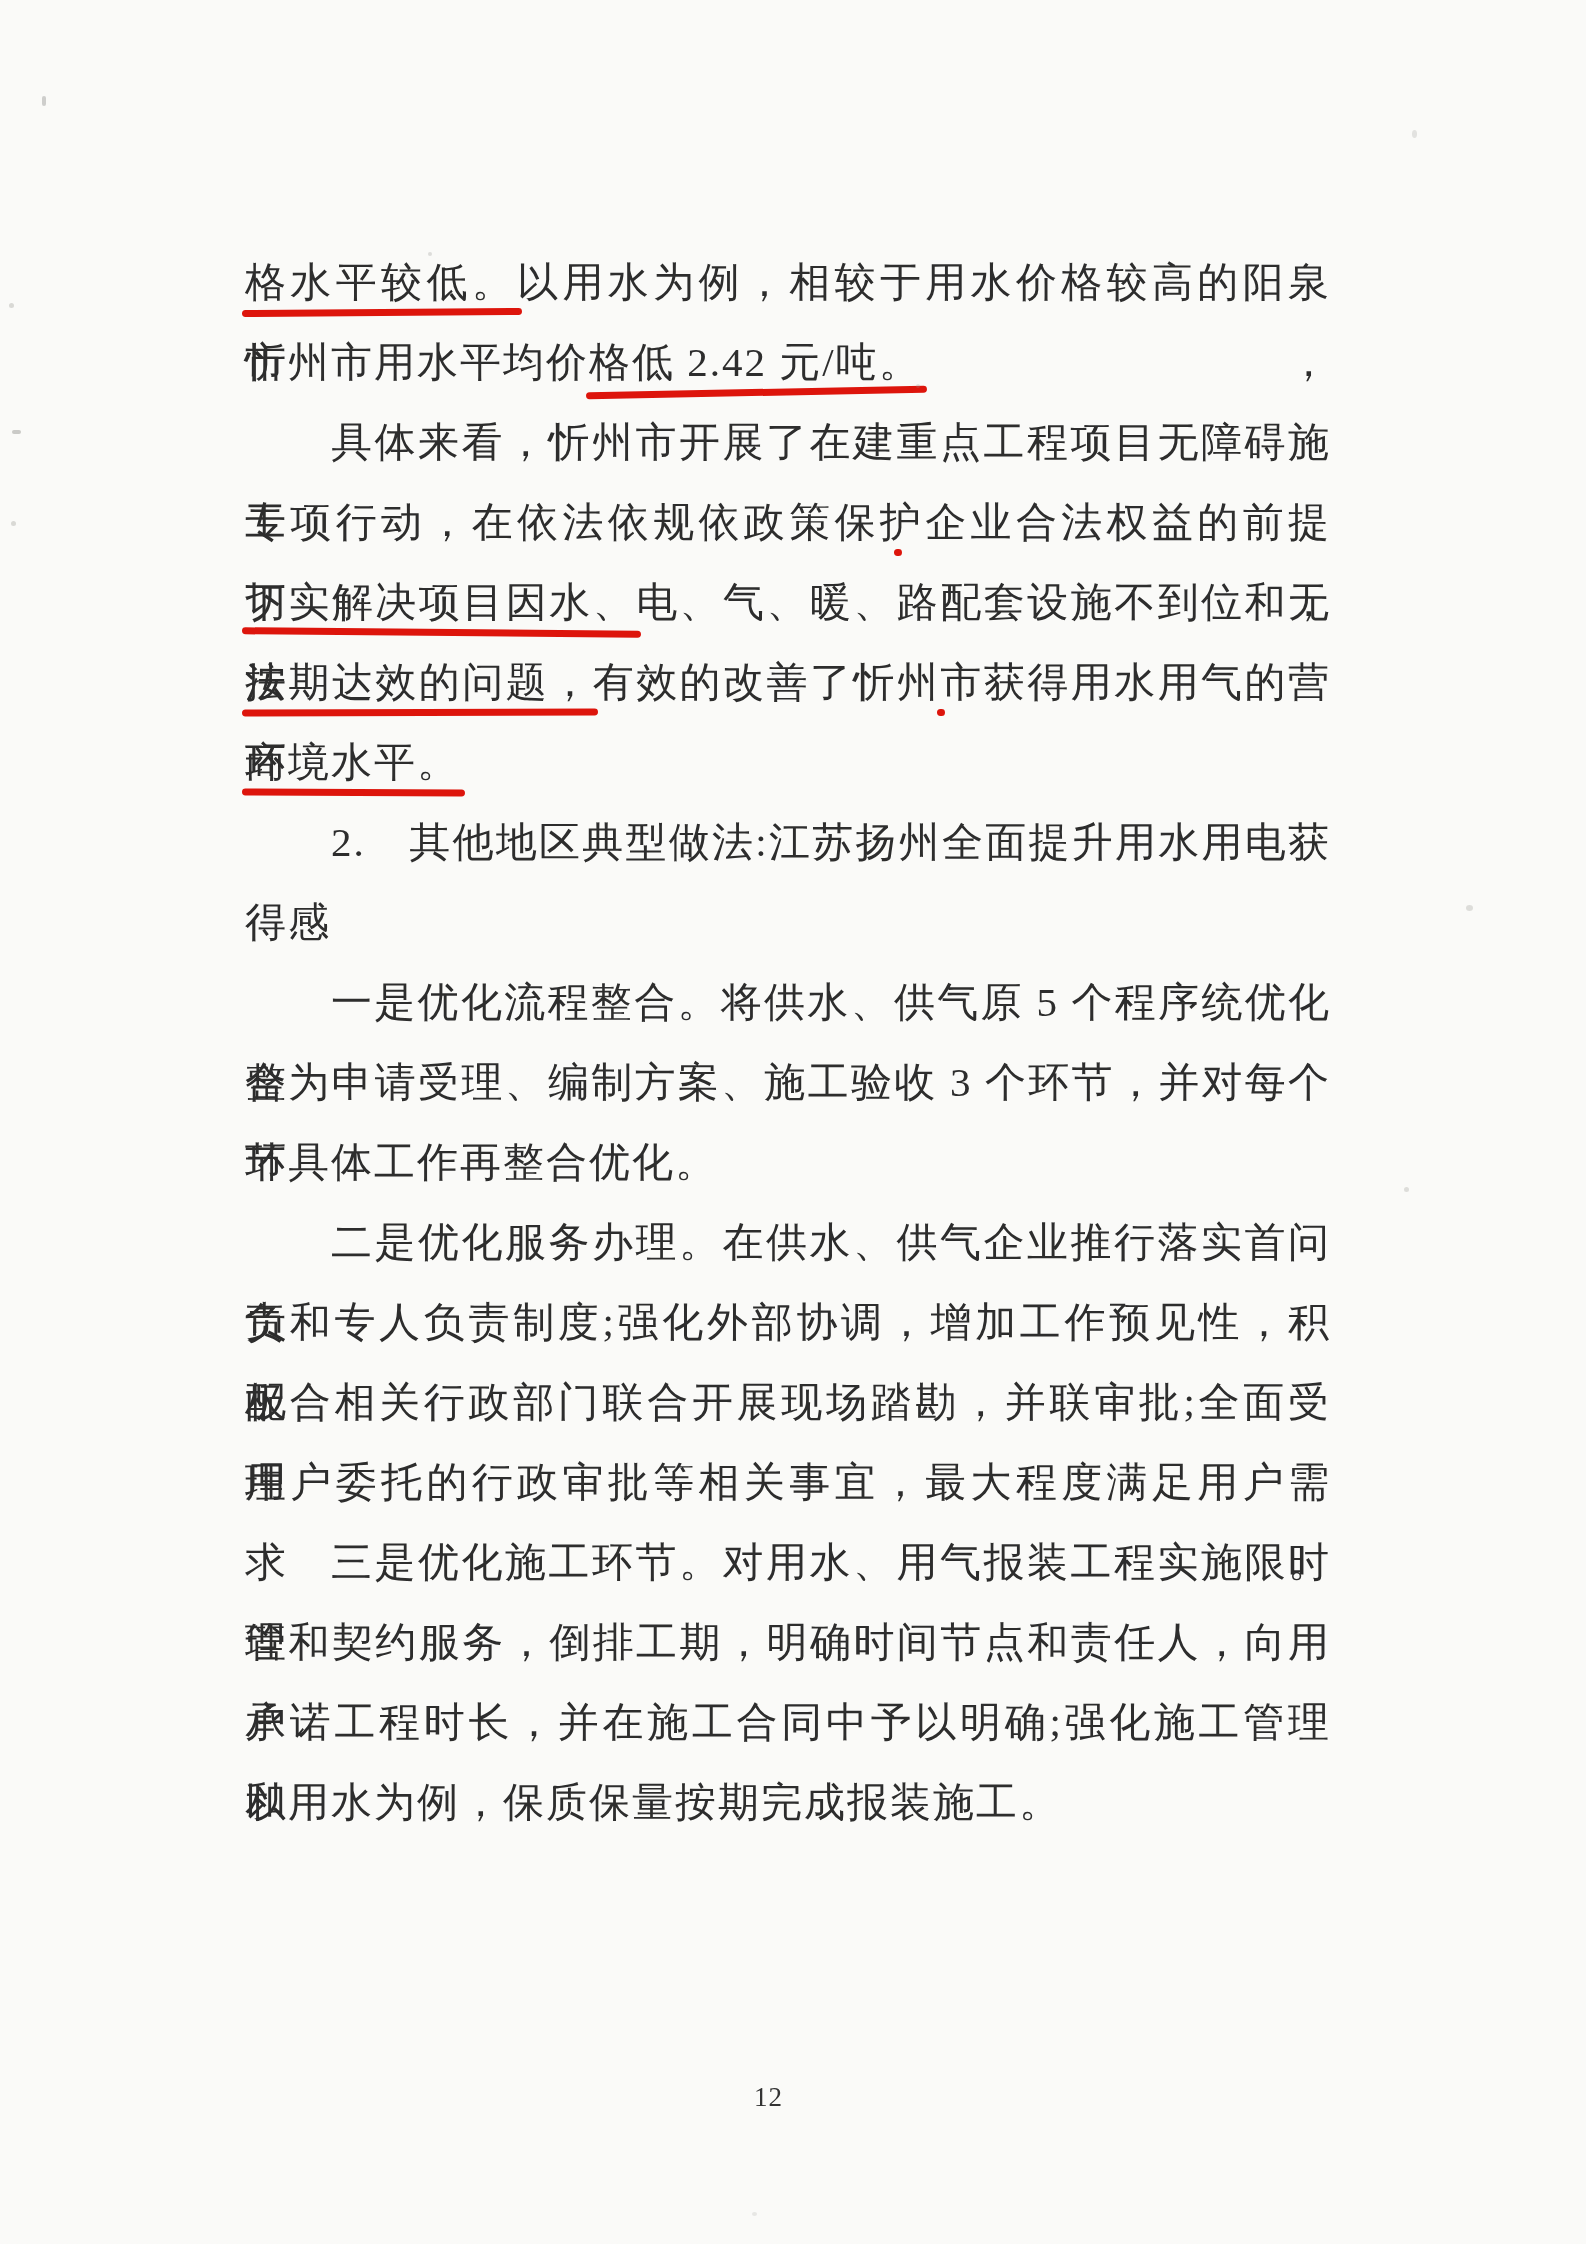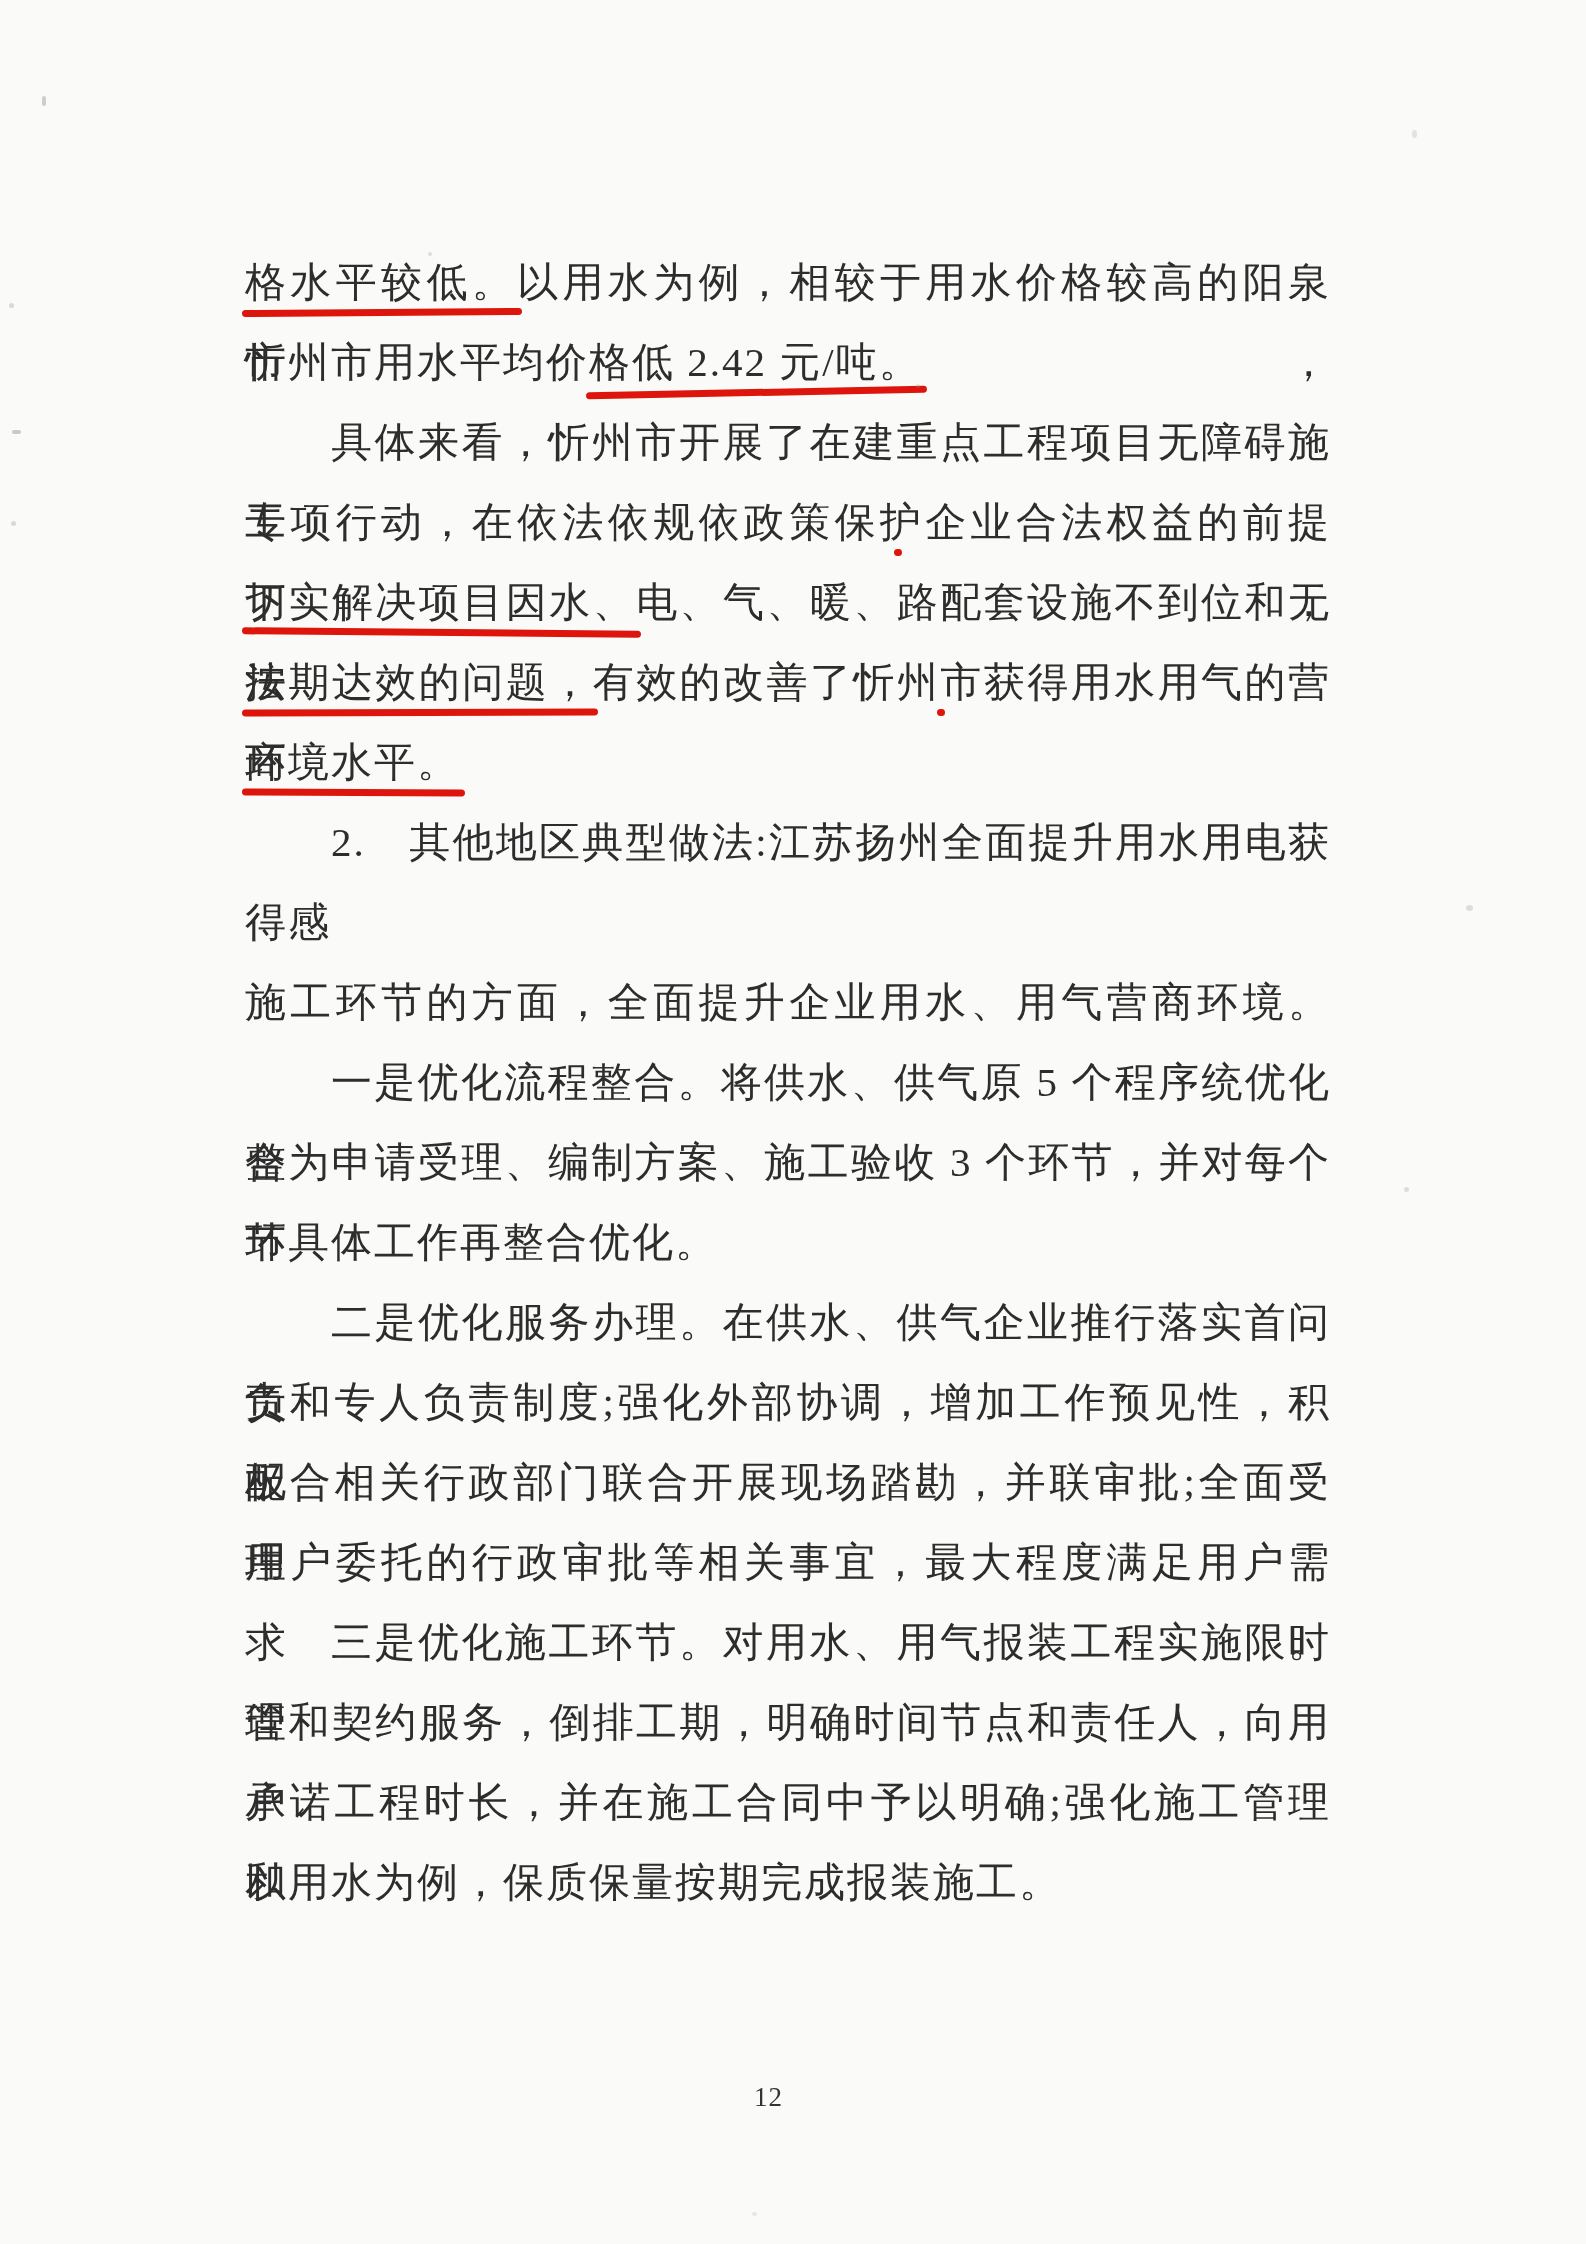--- a/index.html
+++ b/index.html
@@ -87,21 +87,20 @@
   <div class="content">
       <div class="line justify"><span class="u">格水平较低。</span><span class="s">以用水为例，相较于用水价格较高的阳泉市，</span></div>
       <div class="line"><span class="s">忻州市用水平均价</span><span class="u">格低 2.42 元/吨。</span></div>
       <div class="line justify indent"><span class="s">具体来看，忻州市开展了在建</span><span class="u">重点工程项目无障碍施工</span></div>
       <div class="line justify"><span class="s">专项行动，在依法依规依政策保护企业合法权益的前提下，</span></div>
       <div class="line justify"><span class="u">切实解决项目因水、</span><span class="s">电、气、暖、路</span><span class="u">配套设施不到位和无法</span></div>
       <div class="line justify"><span class="u">按期达效的问题，</span><span class="u">有效的改善了忻州市获得用水用气的营商</span></div>
       <div class="line"><span class="u">环境水平。</span></div>
       <div class="line justify indent bold"><span class="s">2.　其他地区典型做法:江苏扬州全面提升用水用电获</span></div>
       <div class="line bold"><span class="s">得感</span></div>
-      <div class="line justify"><span class="s">施工环节的方面，全面提升企业用水、用气营商环境。</span></div>
       <div class="line justify indent"><span class="s">一是优化流程整合。将供水、供气原 5 个程序统优化整</span></div>
       <div class="line justify"><span class="s">合为申请受理、编制方案、施工验收 3 个环节，并对每个环</span></div>
       <div class="line"><span class="s">节具体工作再整合优化。</span></div>
       <div class="line justify indent"><span class="s">二是优化服务办理。在供水、供气企业推行落实首问负</span></div>
       <div class="line justify"><span class="s">责和专人负责制度;强化外部协调，增加工作预见性，积极</span></div>
       <div class="line justify"><span class="s">配合相关行政部门联合开展现场踏勘，并联审批;全面受理</span></div>
       <div class="line justify"><span class="s">用户委托的行政审批等相关事宜，最大程度满足用户需求。</span></div>
       <div class="line justify indent"><span class="s">三是优化施工环节。对用水、用气报装工程实施限时管</span></div>
       <div class="line justify"><span class="s">理和契约服务，倒排工期，明确时间节点和责任人，向用户</span></div>
       <div class="line justify"><span class="s">承诺工程时长，并在施工合同中予以明确;强化施工管理和</span></div>

